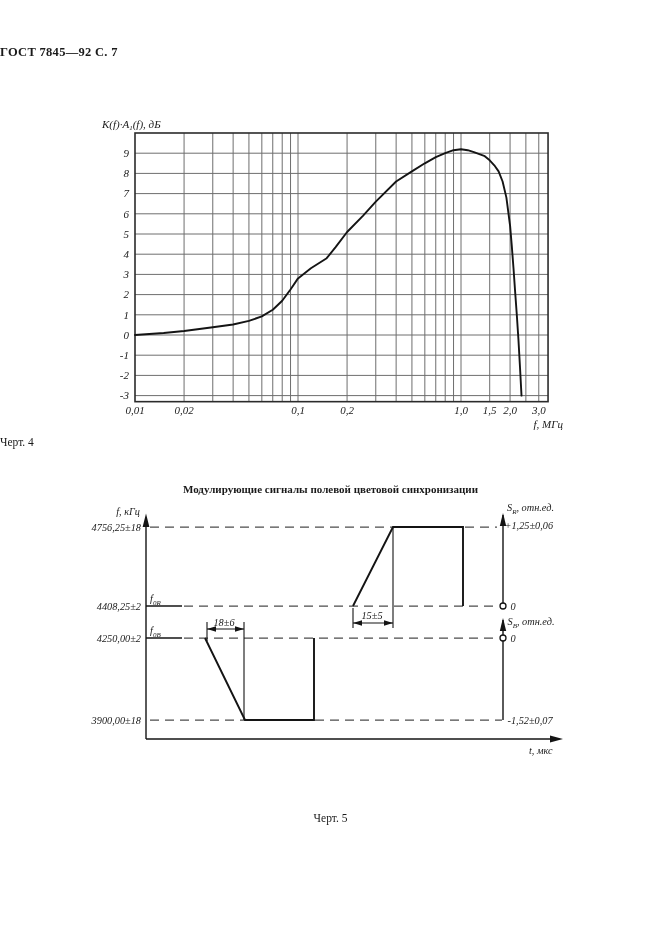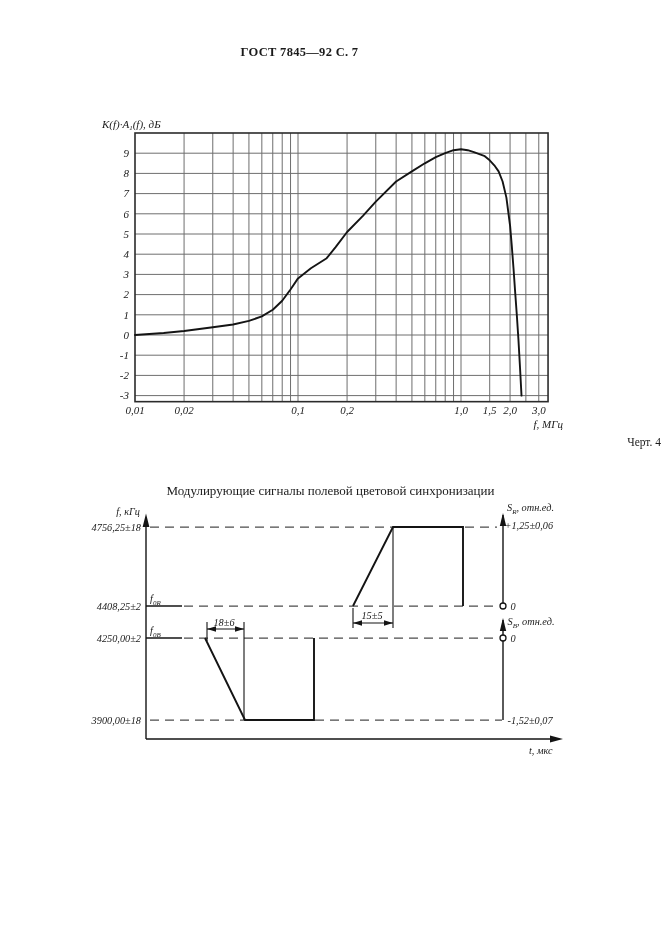--- a/index.html
+++ b/index.html
@@ -1,24 +1,24 @@
 <!DOCTYPE html>
 <html><head>
 <meta charset="utf-8">
 <style>
   html,body{margin:0;padding:0;background:#888;}
   .page{position:relative;width:661px;height:936px;background:#ffffff;margin:0 auto;
         font-family:"Liberation Serif", serif;color:#1a1a1a;overflow:hidden;}
-  .hdr{position:absolute;top:45px;left:0;right:62px;text-align:center;
+  .hdr{position:absolute;top:45px;left:0;right:62px;text-align:left;
        font-weight:bold;font-size:12.5px;letter-spacing:.3px;}
   .t1{position:absolute;top:76px;left:45px;right:45px;text-align:center;
       font-weight:bold;font-size:10.8px;line-height:12.5px;}
-  .cap4{position:absolute;top:436px;left:0;width:100%;text-align:right;font-size:11.5px;}
+  .cap4{position:absolute;top:436px;left:0;width:100%;text-align:left;font-size:11.5px;}
   .t2{position:absolute;top:483px;left:0;width:100%;text-align:center;
-      font-weight:normal;font-size:13px;}
+      font-weight:bold;font-size:11px;}
   .foot{position:absolute;top:771px;left:62px;width:540px;font-size:11.4px;
         line-height:13.8px;text-align:justify;text-indent:26px;}
   .foot i{font-style:italic;}
   .foot sub{font-size:8px;}
   .cap5{position:absolute;top:812px;left:0;width:100%;text-align:center;font-size:11.5px;}
   svg.c1{position:absolute;top:110px;left:0;}
   svg.c2{position:absolute;top:495px;left:0;}
   .tick{font:italic 11px "Liberation Serif", serif;fill:#1a1a1a;}
   .axt{font:italic 11px "Liberation Serif", serif;fill:#1a1a1a;}
   .lab{font:italic 10.3px "Liberation Serif", serif;fill:#1a1a1a;}
@@ -162,14 +162,15 @@
     <text class="lab" x="507" y="16"><tspan>S</tspan><tspan class="sub2" dy="3">R</tspan><tspan dy="-3">, отн.ед.</tspan></text>
     <text class="lab" x="504.5" y="34">+1,25±0,06</text>
     <text class="lab" x="510.5" y="114.5">0</text>
     <text class="lab" x="507.5" y="129.5"><tspan>S</tspan><tspan class="sub2" dy="3">B</tspan><tspan dy="-3">, отн.ед.</tspan></text>
     <text class="lab" x="510.5" y="146.5">0</text>
     <text class="lab" x="507.5" y="228.5">-1,52±0,07</text>
     <text class="lab" x="529" y="258.5">t, мкс</text>
   </svg>
 
 
+  <div class="cap5">Черт. 5</div>
 
 </div>
 
 </body></html>

